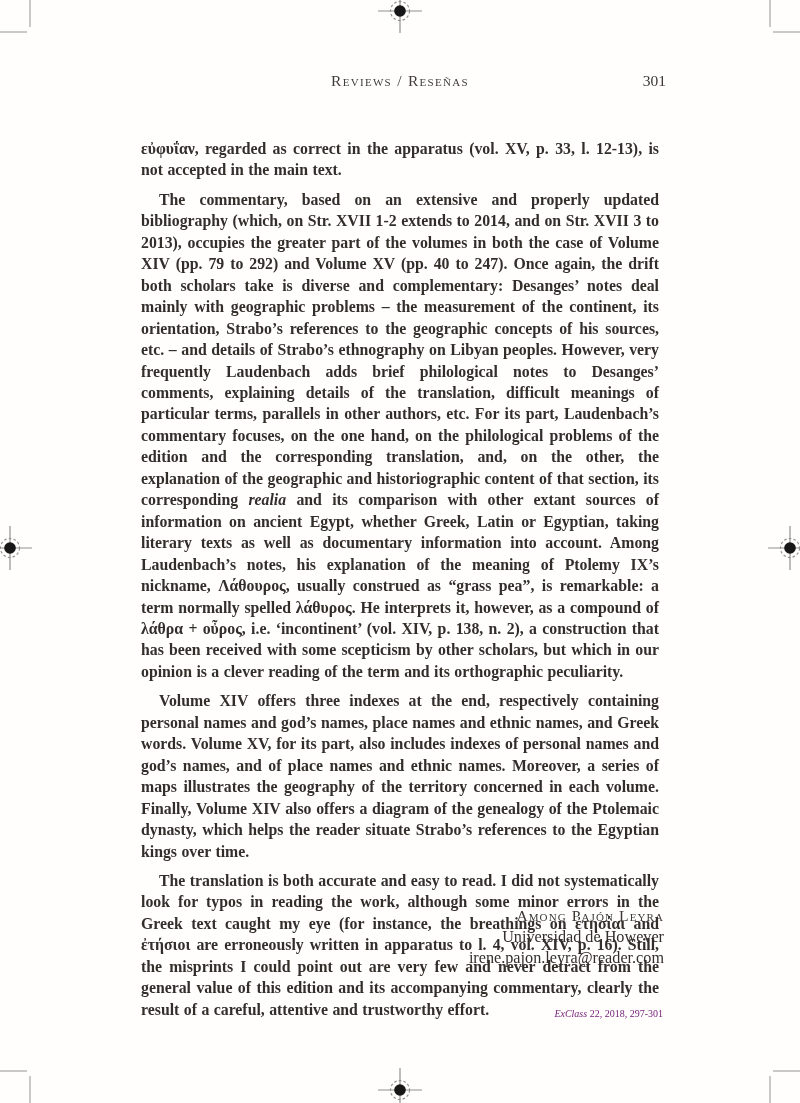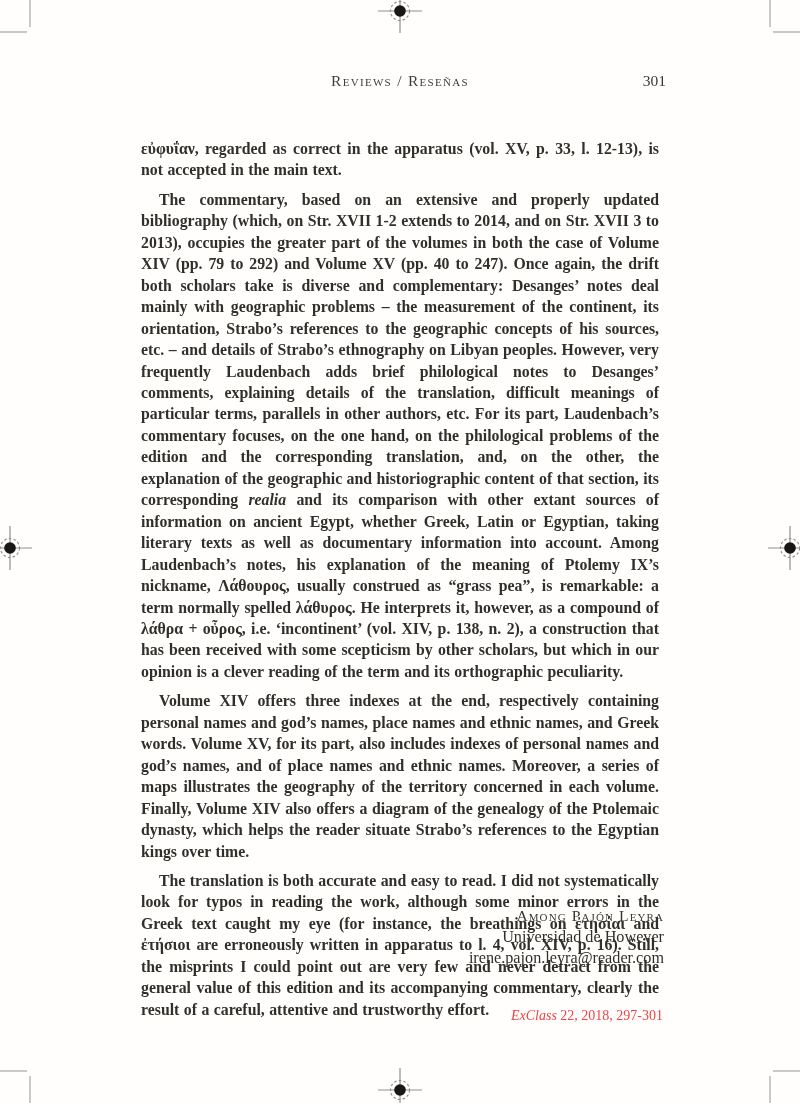--- a/index.html
+++ b/index.html
@@ -53,22 +53,22 @@
     font-variant: small-caps;
     letter-spacing: 1.1px;
     font-size: 15.6px;
     color: #3b3833;
   }
   .sig-line { font-size: 16.2px; }
   
   .footer-citation {
     position: absolute;
     top: 1008px; right: 137px;
-    font-size: 14px;
-    color: #ef4444;
+    font-size: 10px;
+    color: #701a75;
   }
   
   .crop { position: absolute; background: #c9c9c9; }
   .crop.tl-v { left: 29px;  top: 0;      width: 2px;  height: 27px; }
   .crop.tl-h { left: 0;     top: 31px;   width: 27px; height: 2px;  }
   .crop.tr-v { left: 769px; top: 0;      width: 2px;  height: 27px; }
   .crop.tr-h { left: 773px; top: 31px;   width: 27px; height: 2px;  }
   .crop.bl-h { left: 0;     top: 1070px; width: 27px; height: 2px;  }
   .crop.bl-v { left: 29px;  top: 1076px; width: 2px;  height: 27px; }
   .crop.br-h { left: 773px; top: 1070px; width: 27px; height: 2px;  }

